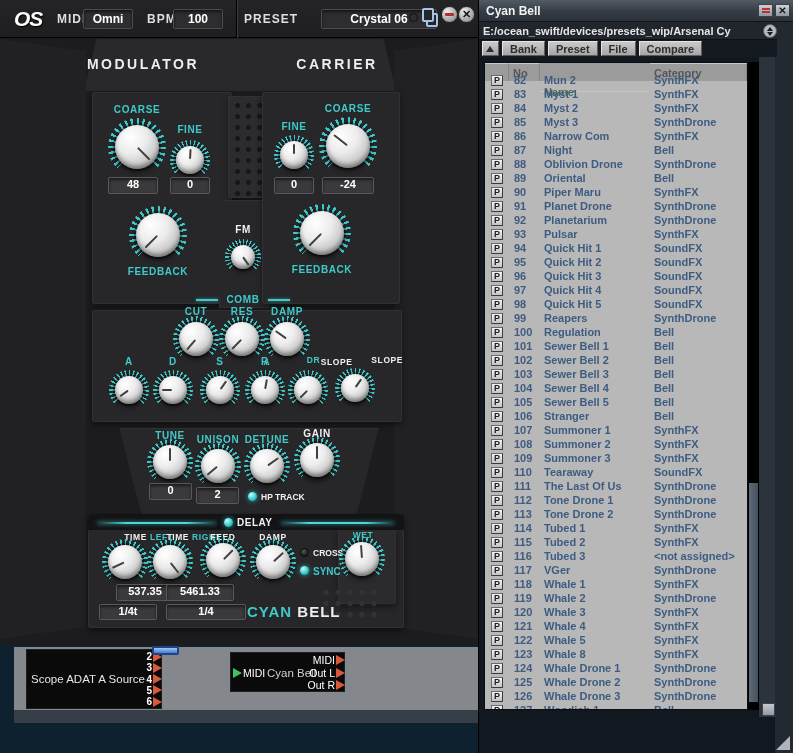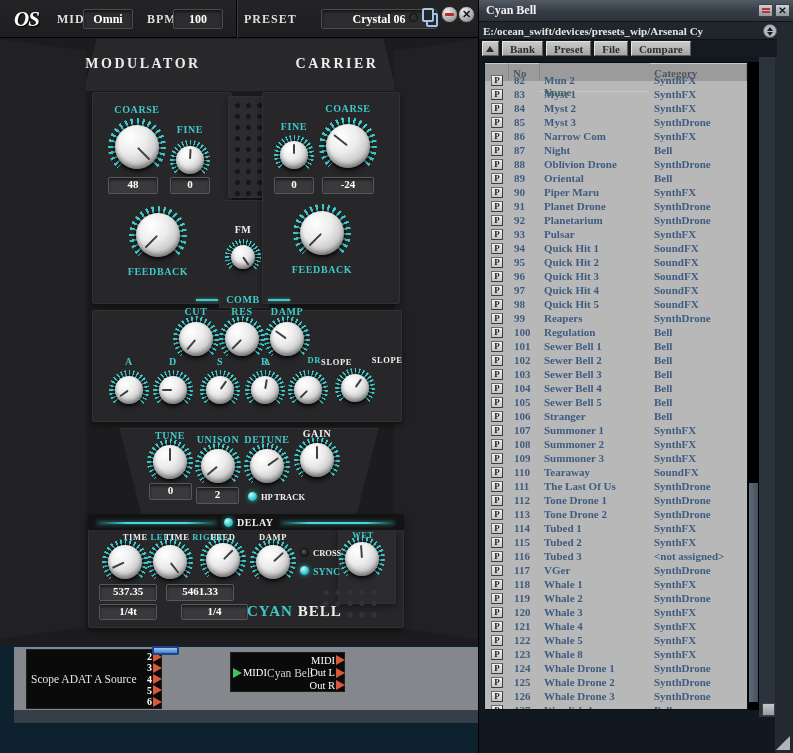--- a/index.html
+++ b/index.html
@@ -1,18 +1,18 @@
 <!DOCTYPE html>
 <html><head>
 <meta charset="utf-8">
 <style>
   * { margin:0; padding:0; box-sizing:border-box; }
   html,body { background:#000; }
   .app { position:relative; width:793px; height:753px; overflow:hidden;
-         background:#0d212f; font-family:Liberation Serif, serif; -webkit-font-smoothing:antialiased; }
+         background:#0d212f; font-family:Liberation Sans, sans-serif; -webkit-font-smoothing:antialiased; }
 
   
   .synth-col { position:absolute; left:0; top:0; width:478px; height:753px; background:#1c1c1e; }
 
   
   .topbar { position:absolute; left:0; top:0; width:478px; height:38px; background:linear-gradient(#242426,#1e1e20);
             border-bottom:1px solid #000; }
   .os-logo { position:absolute; left:14px; top:7px; color:#fff; font-size:21px; font-weight:900; font-style:italic;
              letter-spacing:-1px; text-shadow:1px 1px 1px #000; }
   .tb-label { position:absolute; top:12px; color:#dedede; font-size:12px; font-weight:bold; letter-spacing:1px; }
@@ -459,24 +459,24 @@
     <div class="klabel sm" style="left:363px; top:530px;">WET</div>
     <div class="knob kM" style="left:339px; top:536px; --a:-4deg; --p:#2b2b2e;">
       <div class="ticks"></div>
         <div class="body">
           <div class="ptrw">
             <i></i>
           </div>
         </div>
       </div>
 
-    <div class="vbox" style="left:99px; top:584px; width:58px; height:17px;">537.35</div>
+    <div class="vbox" style="left:116px; top:584px; width:58px; height:17px;">537.35</div>
     <div class="vbox" style="left:166px; top:584px; width:68px; height:17px;">5461.33</div>
     <div class="vbox" style="left:99px; top:604px; width:58px; height:16px;">1/4t</div>
-    <div class="vbox" style="left:181px; top:604px; width:67px; height:16px;text-align:center;">1/4</div>
+    <div class="vbox" style="left:166px; top:604px; width:80px; height:16px;text-align:center;">1/4</div>
 
     <div class="logo-cb">
       <span class="cy">CYAN</span> <span class="wt">BELL</span></div>
 
     <div class="tail"></div>
     <div class="route-bg"></div>
     <div class="route-gray"></div>
     <div class="route-slate"></div>
 
     <div class="mod-box mod-scope">

